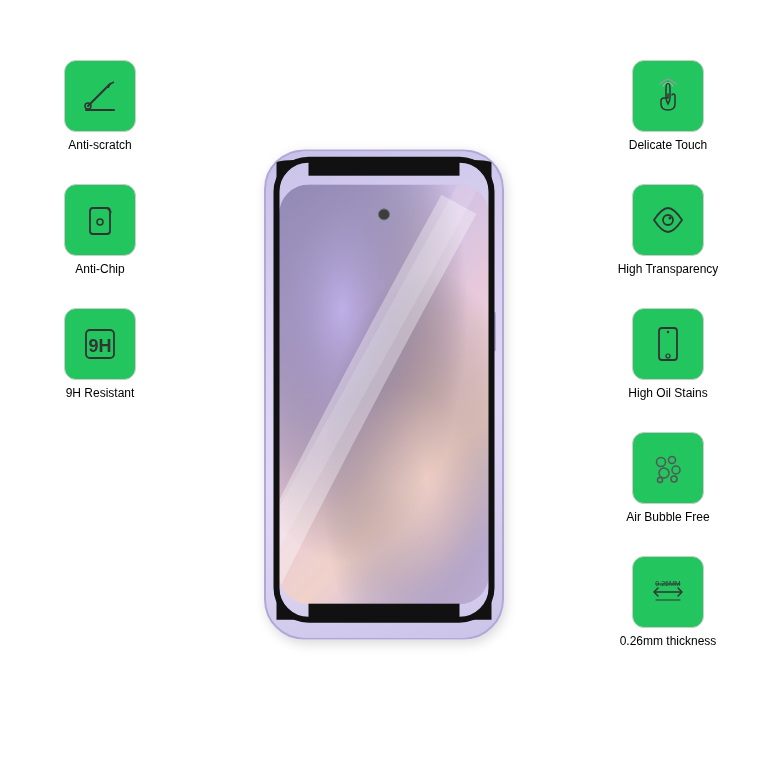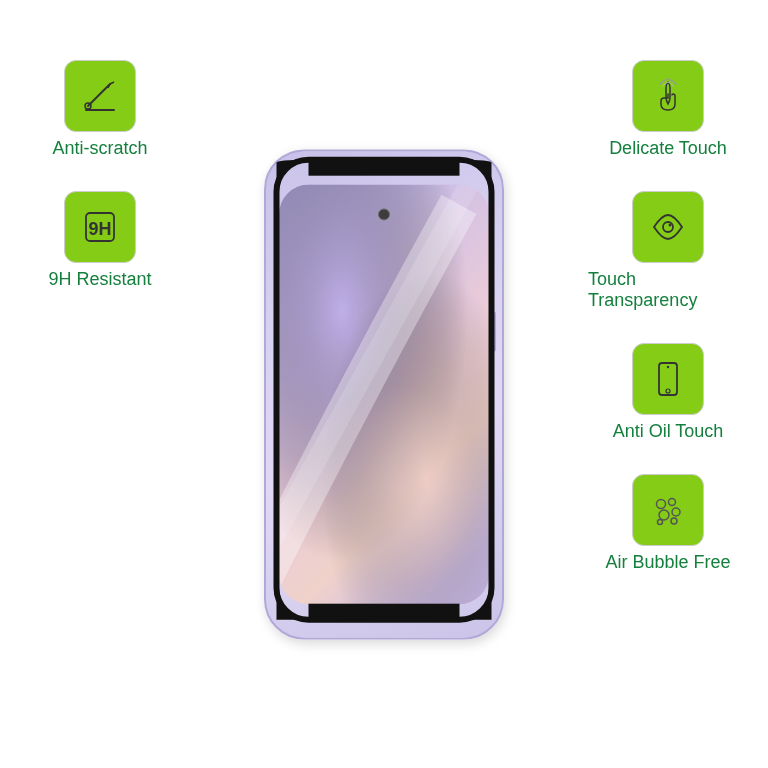--- a/index.html
+++ b/index.html
@@ -149,27 +149,27 @@
     }
 
     .feature-icon-box {
       width: 72px;
       height: 72px;
       border: 1.5px solid #ccc;
       border-radius: 12px;
       display: flex;
       align-items: center;
       justify-content: center;
-      background: #84cc16;
+      background: #22c55e;
     }
 
     .feature-label {
-      font-size: 18px;
-      color: #15803d;
-      text-align: left;
+      font-size: 12px;
+      color: #000000;
+      text-align: right;
       font-weight: 400;
     }
 
     
     svg.icon {
       width: 44px;
       height: 44px;
     }
   </style>
 </head>
@@ -187,20 +187,31 @@
           <circle cx="10" cy="32" r="3" fill="none" stroke="#333" stroke-width="1.5"></circle>
 
           <line x1="32" y1="10" x2="36" y2="8" stroke="#333" stroke-width="1.5"></line>
           <line x1="32" y1="10" x2="30" y2="14" stroke="#333" stroke-width="1.5"></line>
         </svg>
       </div>
       <span class="feature-label">Anti-scratch</span>
     </div>
 
 
+    <div class="feature-item">
+      <div class="feature-icon-box">
+        <svg class="icon" viewBox="0 0 44 44">
+          <rect x="12" y="10" width="20" height="26" rx="3" fill="none" stroke="#333" stroke-width="1.8"></rect>
+          <circle cx="22" cy="24" r="3" fill="none" stroke="#333" stroke-width="1.5"></circle>
+
+          <path d="M29 10 L33 14" stroke="#333" stroke-width="1.5" stroke-linecap="round"></path>
+        </svg>
+      </div>
+      <span class="feature-label">Anti-Chip</span>
+    </div>
 
     <div class="feature-item">
       <div class="feature-icon-box">
         <svg class="icon" viewBox="0 0 44 44">
           <rect x="8" y="8" width="28" height="28" rx="4" fill="none" stroke="#333" stroke-width="1.8"></rect>
           <text x="22" y="30" text-anchor="middle" font-size="18" font-weight="bold" fill="#333" font-family="Arial">9H</text>
         </svg>
       </div>
       <span class="feature-label">9H Resistant</span>
     </div>
@@ -269,45 +280,63 @@
     </div>
 
     <div class="feature-item">
       <div class="feature-icon-box">
         <svg class="icon" viewBox="0 0 44 44">
           <path d="M8 22 Q16 10, 22 10 Q28 10, 36 22 Q28 34, 22 34 Q16 34, 8 22 Z" fill="none" stroke="#333" stroke-width="1.8"></path>
           <circle cx="22" cy="22" r="5" fill="none" stroke="#333" stroke-width="1.8"></circle>
           <circle cx="24" cy="20" r="1.5" fill="#333"></circle>
         </svg>
       </div>
-      <span class="feature-label">Touch Transparency</span>
+      <span class="feature-label">High Transparency</span>
     </div>
 
     <div class="feature-item">
       <div class="feature-icon-box">
         <svg class="icon" viewBox="0 0 44 44">
 
           <rect x="13" y="6" width="18" height="32" rx="3" fill="none" stroke="#333" stroke-width="1.8"></rect>
           <circle cx="22" cy="10" r="1.2" fill="#333"></circle>
           <circle cx="22" cy="34" r="2" fill="none" stroke="#333" stroke-width="1.2"></circle>
         </svg>
       </div>
-      <span class="feature-label">Anti Oil Touch</span>
+      <span class="feature-label">High Oil Stains</span>
     </div>
 
     <div class="feature-item">
       <div class="feature-icon-box">
         <svg class="icon" viewBox="0 0 44 44">
           <circle cx="15" cy="16" r="4.5" fill="none" stroke="#555" stroke-width="1.5"></circle>
           <circle cx="26" cy="14" r="3.5" fill="none" stroke="#555" stroke-width="1.5"></circle>
           <circle cx="30" cy="24" r="4" fill="none" stroke="#555" stroke-width="1.5"></circle>
           <circle cx="18" cy="27" r="5" fill="none" stroke="#555" stroke-width="1.5"></circle>
           <circle cx="28" cy="33" r="3" fill="none" stroke="#555" stroke-width="1.5"></circle>
           <circle cx="14" cy="34" r="2.5" fill="none" stroke="#555" stroke-width="1.5"></circle>
         </svg>
       </div>
       <span class="feature-label">Air Bubble Free</span>
     </div>
 
+    <div class="feature-item">
+      <div class="feature-icon-box">
+        <svg class="icon" viewBox="0 0 44 44">
+
+          <line x1="8" y1="22" x2="36" y2="22" stroke="#333" stroke-width="1.5"></line>
+
+          <polyline points="12,18 8,22 12,26" fill="none" stroke="#333" stroke-width="1.5" stroke-linecap="round" stroke-linejoin="round"></polyline>
+
+          <polyline points="32,18 36,22 32,26" fill="none" stroke="#333" stroke-width="1.5" stroke-linecap="round" stroke-linejoin="round"></polyline>
+
+          <text x="22" y="16" text-anchor="middle" font-size="7" fill="#333" font-family="Arial">0.26MM</text>
+
+          <line x1="10" y1="30" x2="34" y2="30" stroke="#333" stroke-width="1" stroke-linecap="round"></line>
+          <line x1="10" y1="14" x2="34" y2="14" stroke="#333" stroke-width="1" stroke-linecap="round"></line>
+        </svg>
+      </div>
+      <span class="feature-label">0.26mm thickness</span>
+    </div>
 
   </div>
 
 </div>
 
 </body></html>

